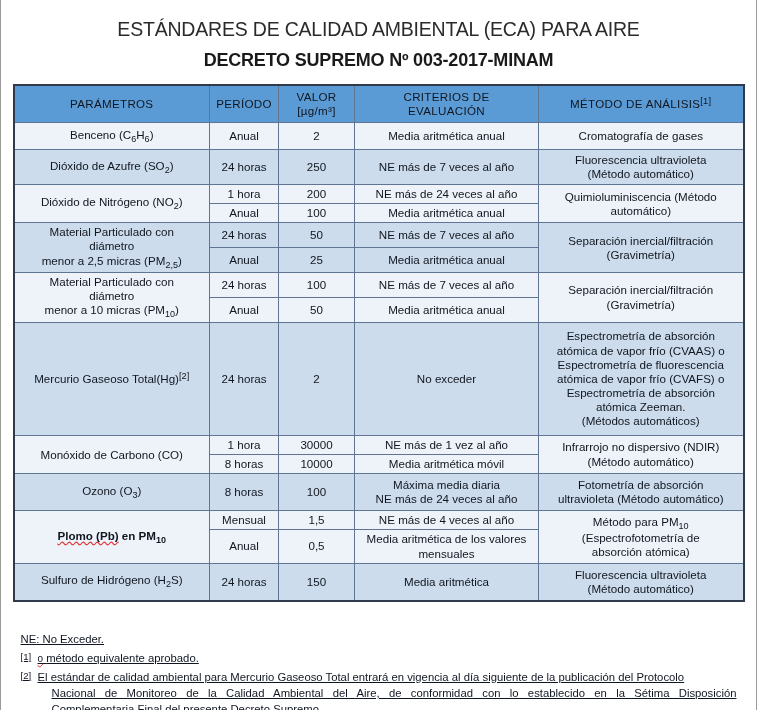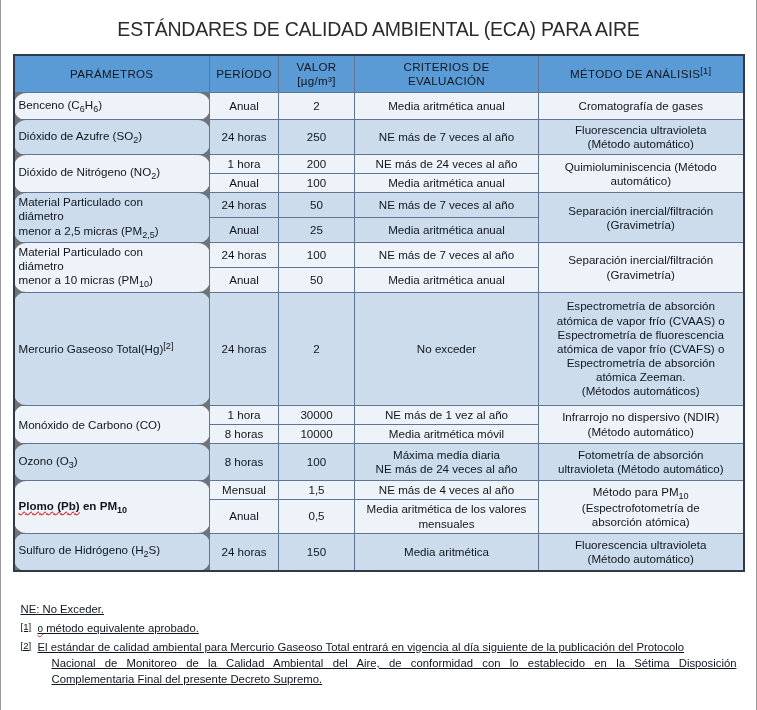--- a/index.html
+++ b/index.html
@@ -64,21 +64,21 @@
     height: 32px;
     border-color: #3a5a7a;
   }
   
   col.c-param   { width: 196px; }
   col.c-period  { width: 69px;  }
   col.c-valor   { width: 76px;  }
   col.c-crit    { width: 184px; }
   col.c-metodo  { width: 205px; }
 
-  td.param  { text-align: left;  padding-left: 7px; border-radius: 12px; }
+  td.param  { text-align: center;  padding-left: 7px; }
   td.period, td.valor, td.crit, td.metodo { text-align: center; }
 
   .band-a { background: #eef3fa; }
   .band-b { background: #ccdcec; }
 
   sub  { font-size: 0.78em; vertical-align: -0.28em; }
   .fn  { font-size: 0.80em; vertical-align: 0.42em; }
 
   .sp {
     
@@ -120,20 +120,21 @@
   }
   .tiny-o { font-size: 10px; }
 </style>
 </head>
 <body>
 
 <div id="page">
 
   <div class="titles">
     <div class="title-main">ESTÁNDARES DE CALIDAD AMBIENTAL (ECA) PARA AIRE</div>
+    <div class="title-sub">DECRETO SUPREMO Nº 003-2017-MINAM</div>
   </div>
 
   <table class="eca">
     <colgroup>
       <col class="c-param">
         <col class="c-period">
         <col class="c-valor">
         <col class="c-crit">
         <col class="c-metodo">
     </colgroup>

